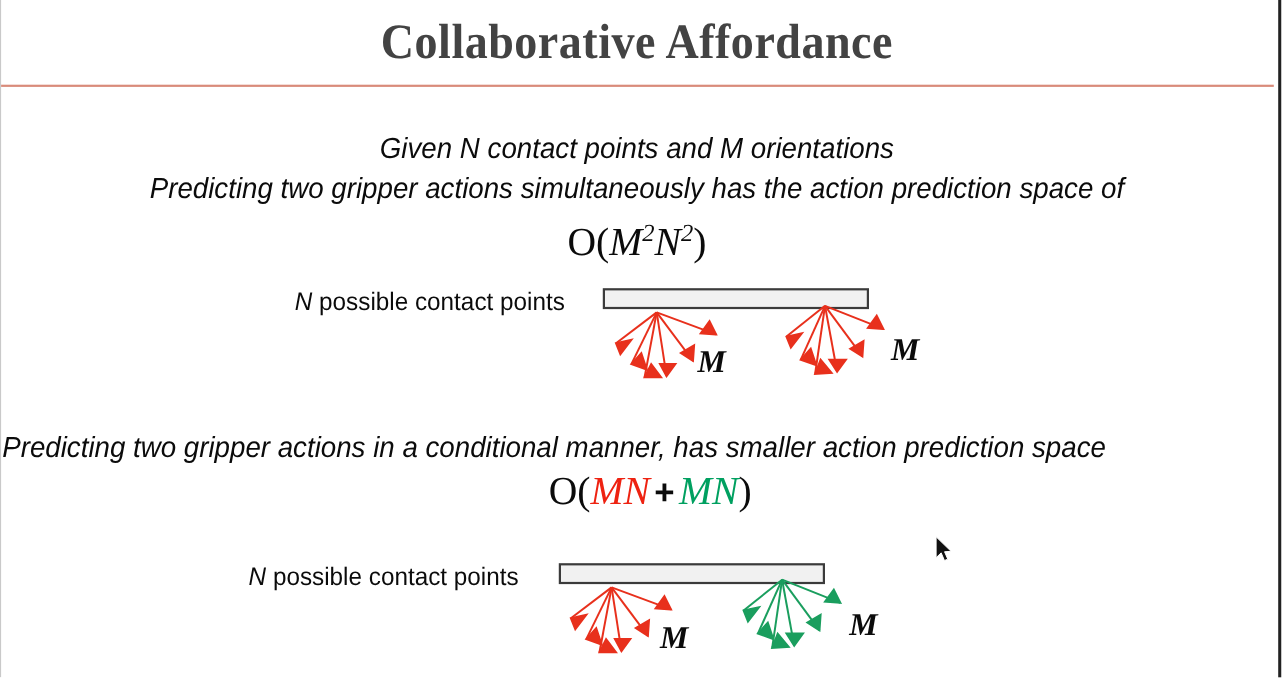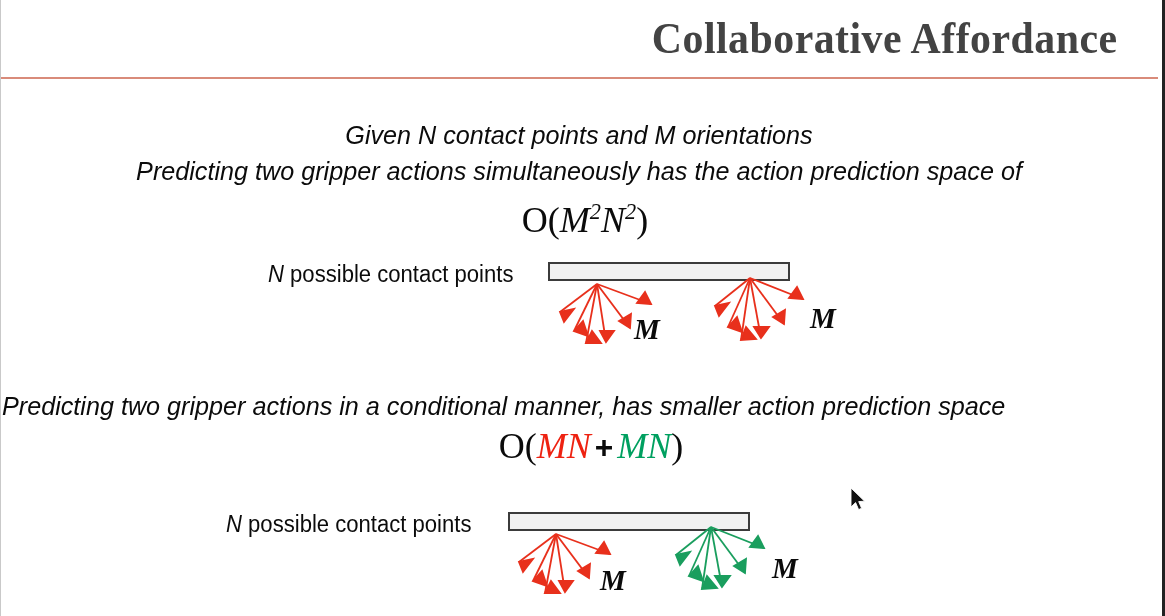--- a/index.html
+++ b/index.html
@@ -27,21 +27,21 @@
     height: 616px;
     background: #c9c9c9;
   }
 
   
   #title-area {
     position: absolute;
     left: 0;
     top: 12px;
     width: 1158px;
-    text-align: right;
+    text-align: center;
   }
   #slide-title {
     font-family: "Liberation Serif", "DejaVu Serif", serif;
     font-weight: bold;
     font-size: 45px;
     line-height: 52px;
     color: #434343;
     letter-spacing: 0.5px;
     transform: scaleX(0.93);
     transform-origin: center center;
@@ -93,21 +93,21 @@
   .formula {
     position: absolute;
     font-family: "Liberation Serif", "DejaVu Serif", serif;
     font-size: 36px;
     line-height: 42px;
     color: #0b0b0b;
     white-space: nowrap;
     text-align: center;
   }
   #formula-1 {
-    left: 6px;
+    left: 0;
     top: 191px;
     width: 1158px;
     font-family: Liberation Serif, serif;
   }
   #formula-2 {
     left: 12px;
     top: 425px;
     width: 1158px;
   }
   .fm-italic {

